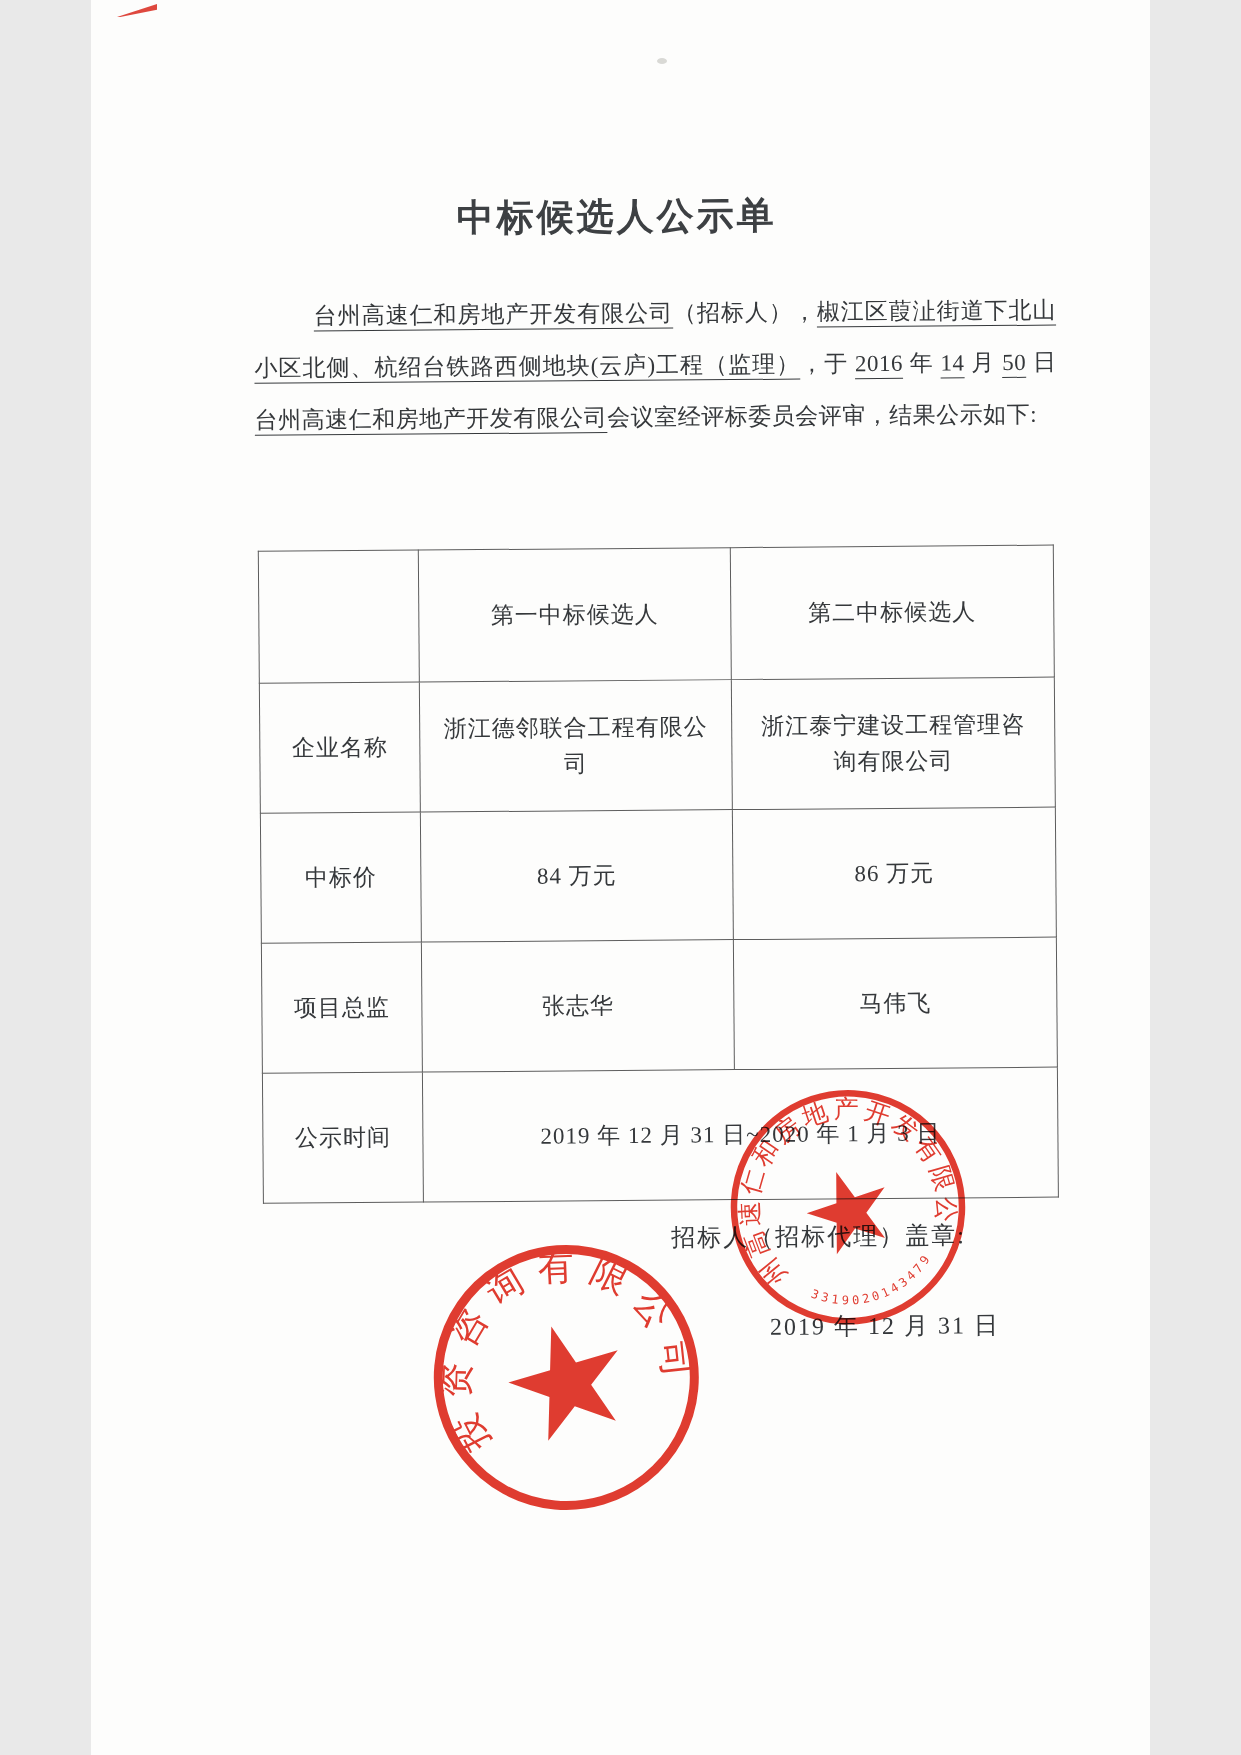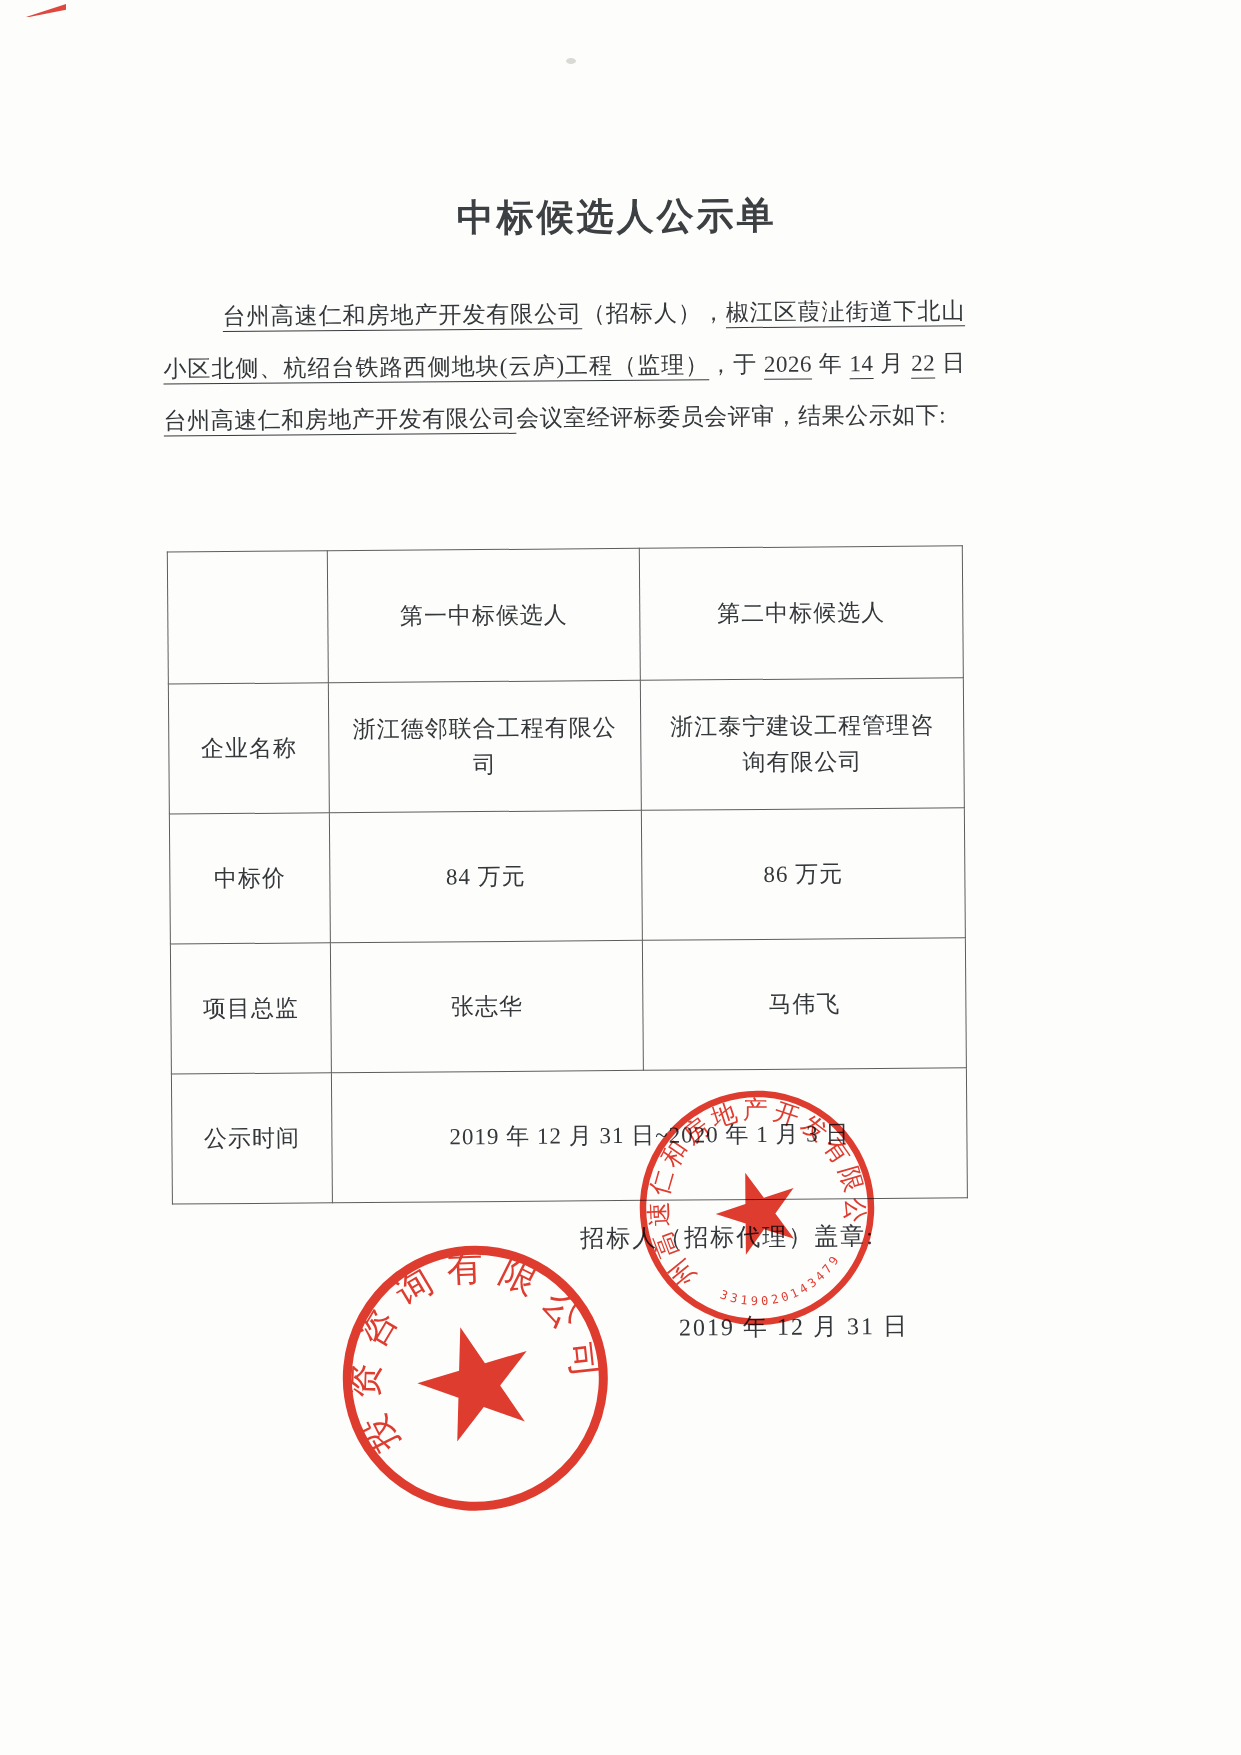--- a/index.html
+++ b/index.html
@@ -1,19 +1,19 @@
 <!DOCTYPE html>
 <html><head>
 <meta charset="utf-8">
 <style>
   * { margin: 0; padding: 0; box-sizing: border-box; }
   html, body { background: #e9e9e9; }
   .page {
     position: relative;
-    width: 1241px;
+    width: 1059px;
     height: 1755px;
     margin: 0 auto;
     background: #fdfdfc;
     overflow: hidden;
     font-family: "Liberation Serif", "DejaVu Serif", serif;
     color: #3a3a3a;
   }
   .content {
     position: absolute;
     inset: 0;
@@ -117,21 +117,21 @@
 <body>
 
 <div class="page">
   <div class="corner-mark"></div>
   <div class="smudge"></div>
 
   <div class="content">
 
     <div class="doc-title">中标候选人公示单</div>
 
-    <p class="intro"><span class="u">台州高速仁和房地产开发有限公司</span><span>（招标人），</span><span class="u">椒江区葭沚街道下北山小区北侧、杭绍台铁路西侧地块(云庐)工程（监理）</span><span>，于 </span><span class="u">2026</span><span> 年 </span><span class="u">14</span><span> 月 </span><span class="u">22</span><span> 日</span><span class="u">台州高速仁和房地产开发有限公司</span><span>会议室经评标委员会评审，结果公示如下:</span></p>
+    <p class="intro"><span class="u">台州高速仁和房地产开发有限公司</span><span>（招标人），</span><span class="u">椒江区葭沚街道下北山小区北侧、杭绍台铁路西侧地块(云庐)工程（监理）</span><span>，于 </span><span class="u">2016</span><span> 年 </span><span class="u">14</span><span> 月 </span><span class="u">50</span><span> 日</span><span class="u">台州高速仁和房地产开发有限公司</span><span>会议室经评标委员会评审，结果公示如下:</span></p>
 
     <table class="bid-table">
       <colgroup>
         <col class="c-label">
           <col class="c-first">
           <col class="c-second">
       </colgroup>
       <tbody>
           <tr class="r-head">
         <td></td>

